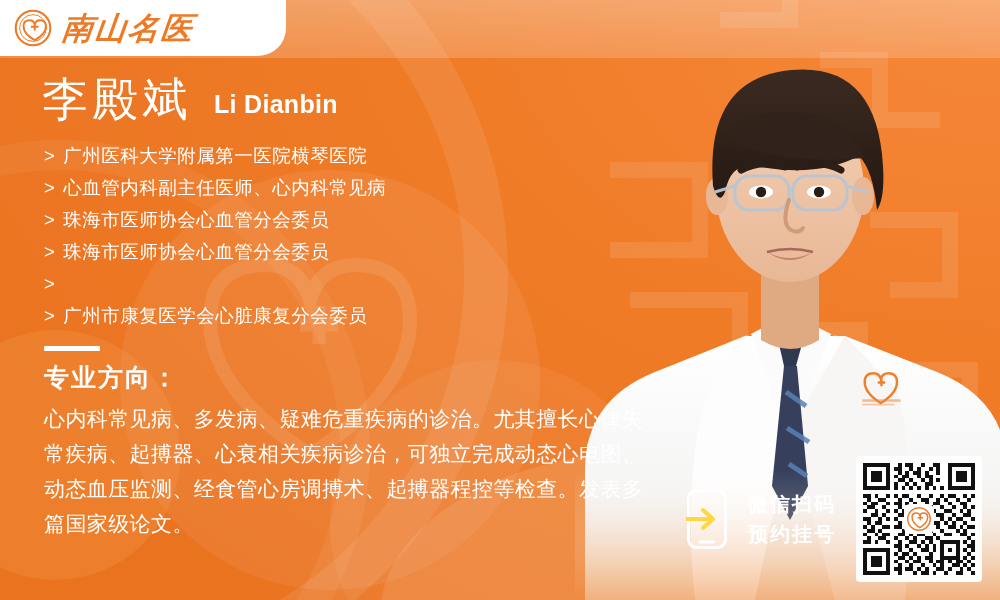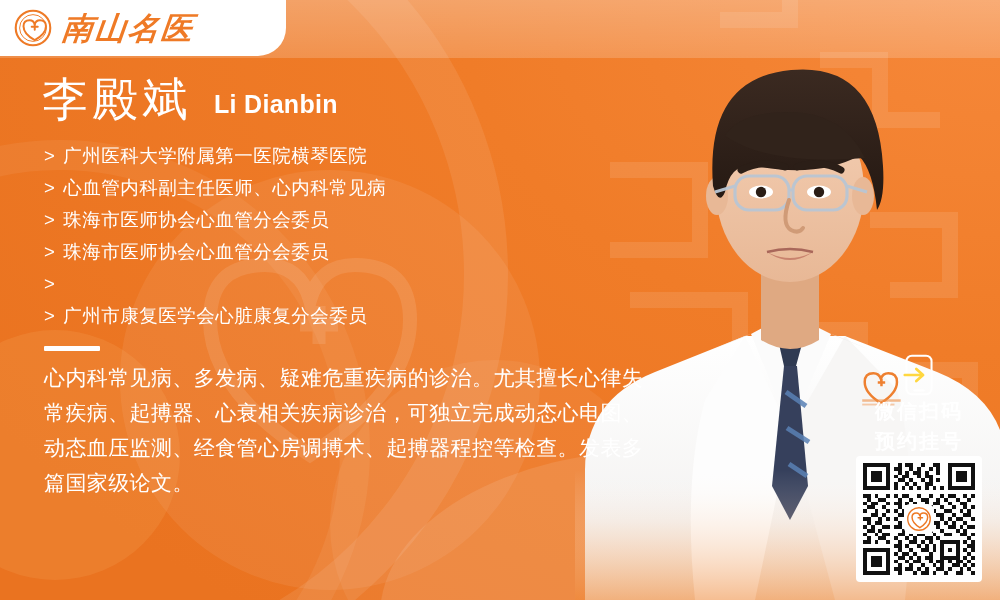--- a/index.html
+++ b/index.html
@@ -97,21 +97,21 @@
   }
   .spec-body{
     font-family:"DejaVu Sans","Liberation Sans",sans-serif;
     color:#ffffff;font-size:21px;line-height:35px;letter-spacing:.4px;
     margin:0 0 0 44px;width:612px;
   }
 
   
   .wechat{
     position:absolute;right:18px;bottom:18px;z-index:9;
-    display:flex;align-items:center;gap:0;flex-direction:column;
+    display:flex;align-items:center;gap:20px;
   }
   .phone-icon{width:42px;height:62px;flex:0 0 42px;}
   .wechat-text{
     font-family:"DejaVu Sans","Liberation Sans",sans-serif;
     color:#ffffff;font-size:20px;font-weight:bold;line-height:30px;letter-spacing:2px;
   }
   .qr-wrap{
     width:126px;height:126px;background:#ffffff;border-radius:4px;
     padding:7px;box-sizing:border-box;position:relative;
     display:flex;align-items:center;justify-content:center;
@@ -273,20 +273,21 @@
         <span class="chev">&gt;</span>
       </li>
       <li>
         <span class="chev">&gt;</span>
         <span>广州市康复医学会心脏康复分会委员</span>
       </li>
     </ul>
 
     <div class="rule"></div>
 
+    <div class="spec-title">专业方向：</div>
     <div class="spec-body">心内科常见病、多发病、疑难危重疾病的诊治。尤其擅长心律失常疾病、起搏器、心衰相关疾病诊治，可独立完成动态心电图、动态血压监测、经食管心房调搏术、起搏器程控等检查。发表多篇国家级论文。</div>
   </div>
 
   <div class="wechat">
     <svg class="phone-icon" viewBox="0 0 42 62">
       <rect x="2.5" y="2.5" width="37" height="57" rx="8" fill="none" stroke="#ffffff" stroke-width="3"></rect>
       <path d="M14 54 h14" stroke="#ffffff" stroke-width="3" stroke-linecap="round"></path>
       <path d="M0 31 h26" stroke="#ffd740" stroke-width="4" stroke-linecap="round"></path>
       <path d="M17 22 l10 9 l-10 9" fill="none" stroke="#ffd740" stroke-width="4" stroke-linecap="round" stroke-linejoin="round"></path>
     </svg>

